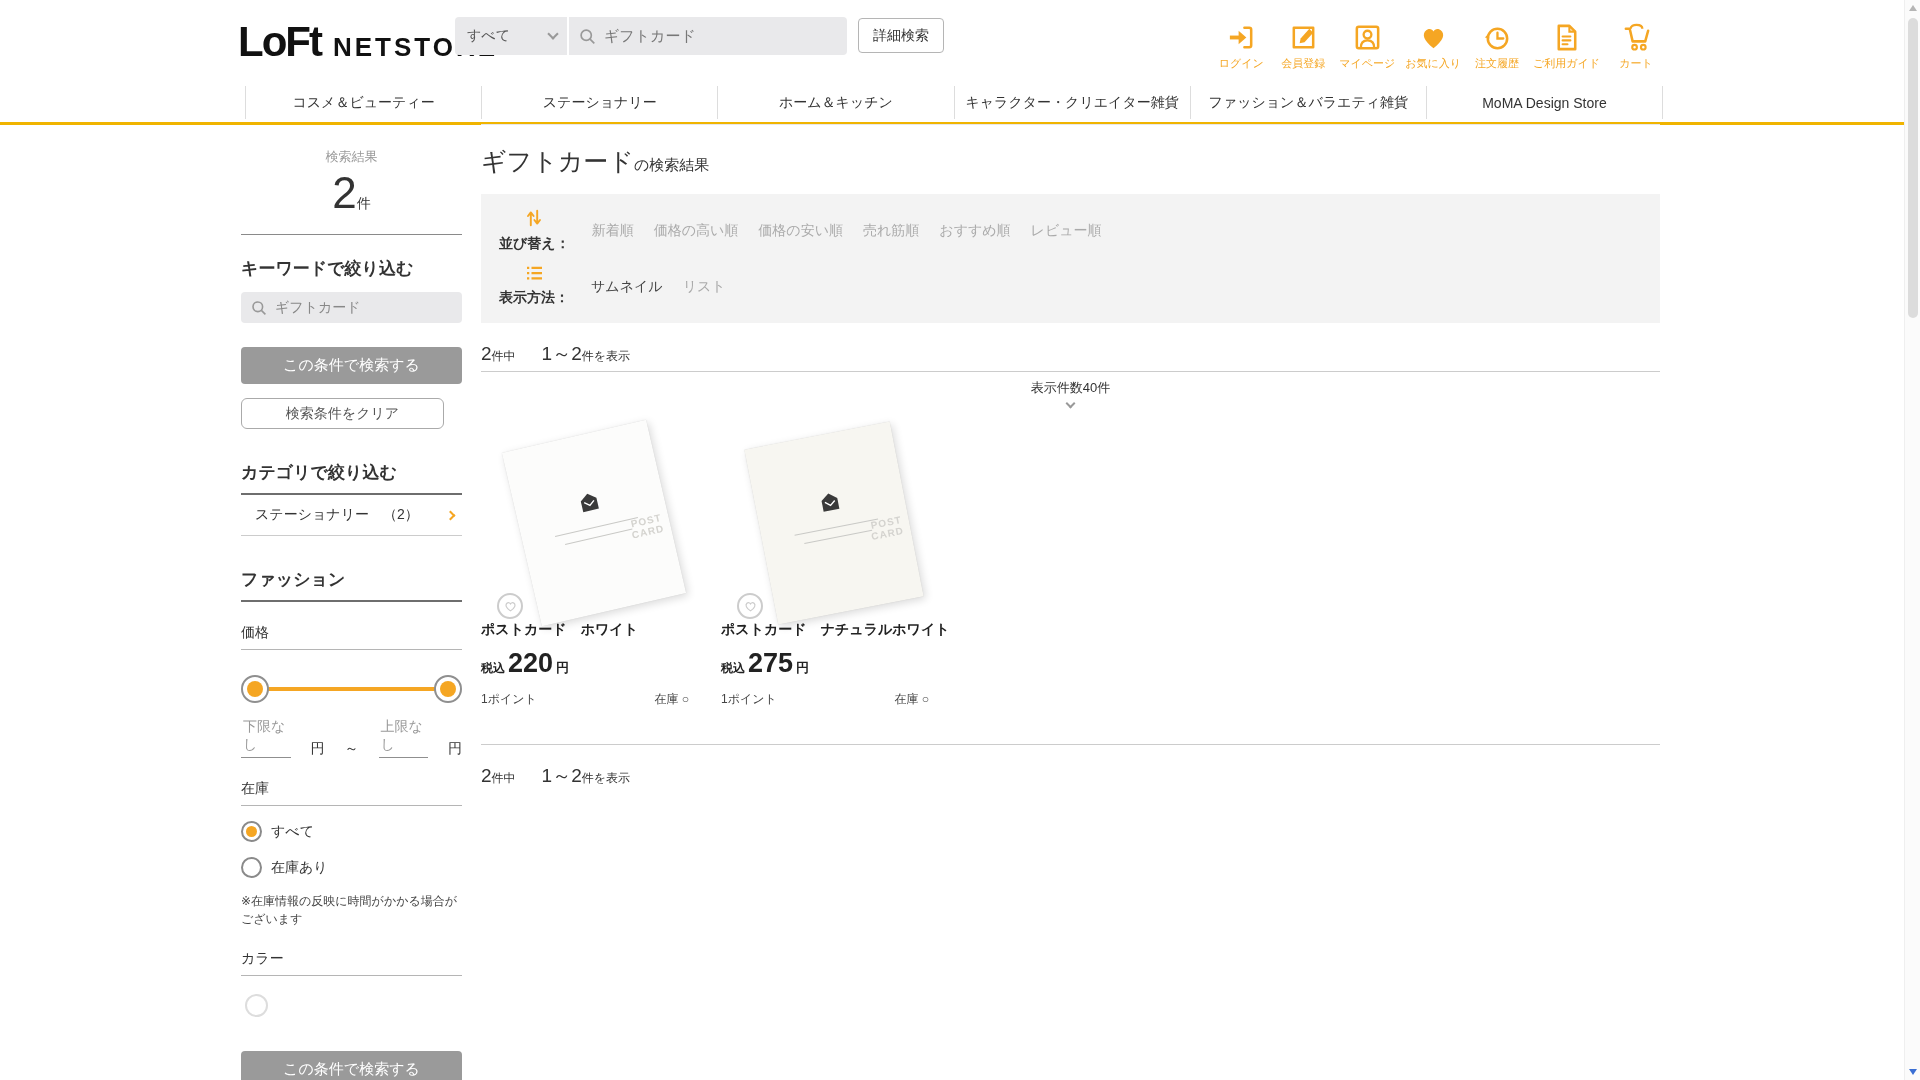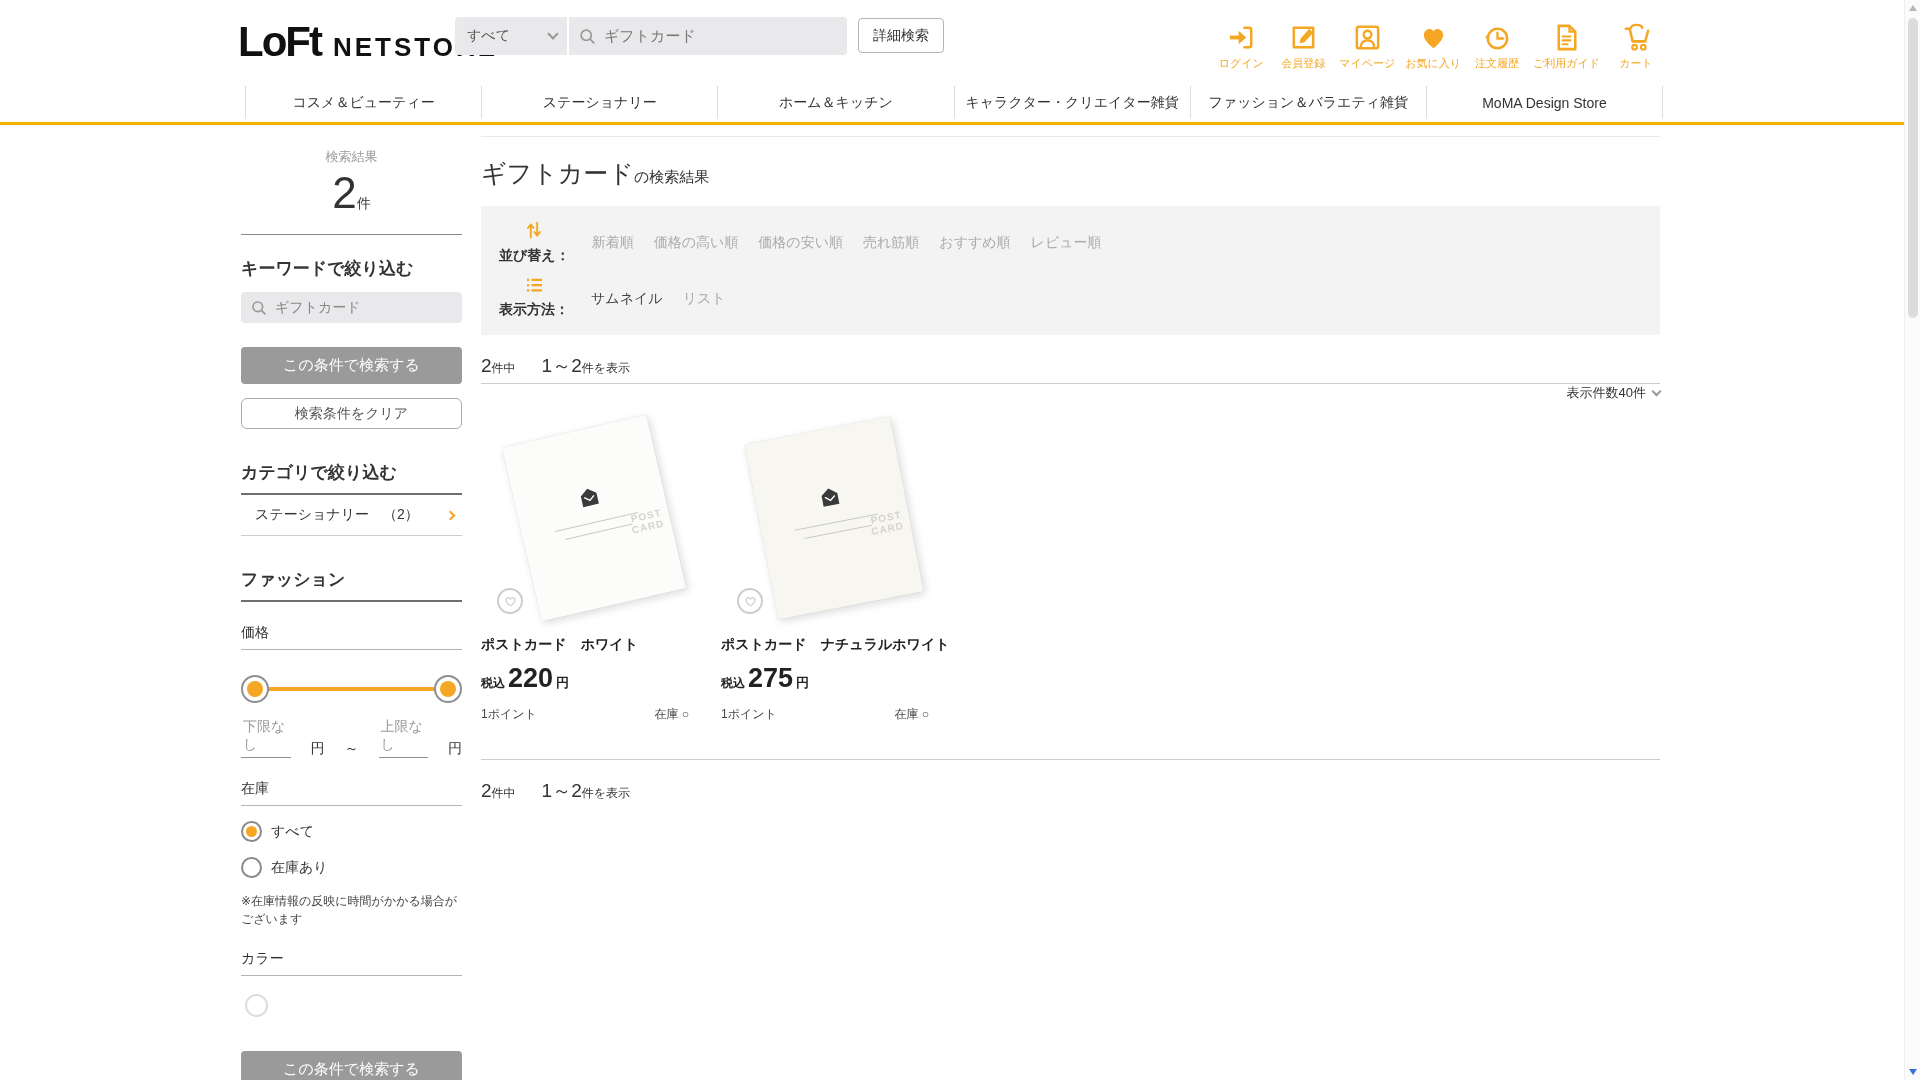--- a/index.html
+++ b/index.html
@@ -33,21 +33,21 @@
   
   .sidebar { position:absolute; left:241px; top:140px; width:221px; }
   .result-label { text-align:center; font-size:13px; color:#999; margin-top:8px; }
   .result-count { text-align:center; margin-top:2px; color:#333; }
   .result-count .num { font-size:44px; font-weight:500; }
   .result-count .unit { font-size:14px; }
   .side-divider { border:none; border-top:1px solid #8a8a8a; margin:16px 0 0 0; }
   .kw-heading { font-size:17px; font-weight:700; color:#333; margin-top:22px; }
   .kw-input { margin-top:12px; height:31px; background:#E9E9EB; border-radius:4px; display:flex; align-items:center; gap:8px; padding:0 10px; font-size:14px; color:#888; cursor:text; }
   .btn-gray { margin-top:24px; width:221px; height:37px; background:#9A9A9A; border:none; border-radius:4px; color:#fff; font-size:15px; display:flex; align-items:center; justify-content:center; cursor:pointer; font-family:inherit; }
-  .btn-white { margin-top:14px; width:221px; height:31px; background:#fff; border:1px solid #aaa; border-radius:6px; color:#555; font-size:14px; display:flex; align-items:center; justify-content:center; cursor:pointer; font-family:inherit; }
+  .btn-white { margin-top:14px; width:203px; height:31px; background:#fff; border:1px solid #aaa; border-radius:6px; color:#555; font-size:14px; display:flex; align-items:center; justify-content:center; cursor:pointer; font-family:inherit; }
   .section-heading { font-size:17px; font-weight:700; color:#333; margin-top:32px; padding-bottom:9px; border-bottom:2px solid #6e6e6e; }
   .cat-all { background:#FBF4E4; font-size:14px; font-weight:700; color:#333; padding:11px 4px; border-bottom:1px solid #ccc; cursor:pointer; }
   .cat-item { font-size:14px; color:#333; padding:11px 8px 11px 14px; border-bottom:1px solid #ccc; display:flex; align-items:center; justify-content:space-between; cursor:pointer; }
   .cat-chevron { width:7px; height:7px; border-top:2px solid #F5A623; border-right:2px solid #F5A623; transform:rotate(45deg); }
   .sub-label { font-size:14px; color:#333; margin-top:22px; padding-bottom:7px; border-bottom:1px solid #b5b5b5; }
   .slider { position:relative; height:30px; margin:24px 0 10px 0; }
   .slider-track { position:absolute; left:4px; right:4px; top:13px; height:4px; background:#F5A623; border-radius:2px; }
   .slider-handle { position:absolute; top:1px; width:28px; height:28px; background:#fff; border:2px solid #8f8f8f; border-radius:50%; display:flex; align-items:center; justify-content:center; cursor:grab; }
   .slider-handle.left { left:0; } .slider-handle.right { right:0; }
   .slider-handle::after { content:""; width:16px; height:16px; background:#F5A623; border-radius:50%; }
@@ -55,46 +55,46 @@
   .price-input { width:64px; border-bottom:1px solid #8f8f8f; color:#999; font-size:14px; padding:2px 2px 3px 2px; cursor:text; }
   .radio-row { display:flex; align-items:center; gap:9px; margin-top:15px; cursor:pointer; }
   .radio { width:21px; height:21px; border:2px solid #8a8a8a; border-radius:50%; display:flex; align-items:center; justify-content:center; flex:none; }
   .radio.selected::after { content:""; width:11px; height:11px; background:#F5A623; border-radius:50%; }
   .radio-label { font-size:14px; color:#333; }
   .stock-note { font-size:12px; color:#444; line-height:1.5; margin-top:14px; }
   .color-swatch { width:23px; height:23px; border:2px solid #ddd; border-radius:50%; background:#fff; margin:18px 0 0 4px; cursor:pointer; }
   .side-btn-block { margin-top:34px; }
 
   
-  .main { position:absolute; left:481px; top:136px; width:1179px; border-top:1px solid #e8e8e8; }
+  .main { position:absolute; left:481px; top:124px; width:1179px; border-top:1px solid #e8e8e8; }
   .main-title { margin-top:20px; color:#333; }
   .main-title .kw { font-size:25px; }
   .main-title .suffix { font-size:15px; }
   .sort-bar { margin-top:16px; background:#F3F3F3; padding:15px 18px 16px 18px; display:flex; flex-direction:column; gap:13px; }
   .sort-row { display:flex; align-items:center; gap:20px; font-size:14px; }
   .sort-row .bar-label { font-weight:700; color:#333; display:flex; align-items:center; gap:8px; margin-right:2px;flex-direction:column; }
   .sort-link { color:#aaa; cursor:pointer; }
   .sort-link.active { color:#444; }
   .count-row { margin-top:18px; padding-bottom:4px; border-bottom:1px solid #ccc; color:#333; }
   .count-row .big { font-size:19px; } .count-row .small { font-size:12px; } .count-row .gap { display:inline-block; width:26px; }
-  .per-page { margin-top:0; display:flex; justify-content:flex-end; align-items:center; gap:7px; font-size:13px; color:#333; cursor:pointer; }
+  .per-page { margin-top:7px; display:flex; justify-content:flex-end; align-items:center; gap:7px; font-size:13px; color:#333; cursor:pointer;flex-direction:column; }
   .per-page .chev-down { width:7px; height:7px; border-color:#999; }
 
   .products { display:flex; margin-top:18px; }
   .product-card { width:240px; position:relative; }
   .product-img-wrap { position:relative; height:196px; width:206px; margin-left:10px; display:flex; align-items:center; justify-content:center; cursor:pointer; }
   .postcard { width:148px; height:178px; background:#fcfcfb; box-shadow:2px 3px 8px rgba(0,0,0,.14), 0 0 1px rgba(0,0,0,.15); position:relative; }
   .postcard.tilt1 { transform:rotate(-13deg); }
   .postcard.tilt2 { transform:rotate(-11deg); background:#f7f6f1; }
   .pc-stamp { position:absolute; left:50%; top:32%; transform:translateX(-50%); }
   .pc-line { position:absolute; left:22%; width:58%; height:1px; background:#c9c9c6; }
   .pc-line.l1 { top:52%; } .pc-line.l2 { top:58%; width:46%; left:28%; }
   .pc-side { position:absolute; right:7px; top:52%; text-align:right; font-size:10px; font-weight:700; color:#d4d3cf; line-height:1.15; letter-spacing:1px; }
   .fav-btn { position:absolute; left:6px; top:168px; width:26px; height:26px; background:#fff; border:2px solid #ccc; border-radius:50%; display:flex; align-items:center; justify-content:center; cursor:pointer; }
-  .product-name { font-size:14px; font-weight:700; color:#222; margin-top:20px;font-family:Liberation Serif, serif; }
+  .product-name { font-size:14px; font-weight:700; color:#222; margin-top:0;font-family:Liberation Serif, serif; }
   .price-row { margin-top:9px; color:#222; font-weight:700; }
   .price-row .tax { font-size:12px; } .price-row .price { font-size:27px; margin:8px 3px; } .price-row .cur { font-size:13px; }
   .meta-row { width:208px; display:flex; justify-content:space-between; margin-top:12px; font-size:12px; color:#444; }
   .bottom-divider { border:none; border-top:1px solid #ccc; margin-top:36px; }
   .count-row.bottom { border-bottom:none; margin-top:18px; }
 
   
   .scrollbar { position:absolute; right:0; top:0; width:16px; height:1080px; background:#fbfbfb; border-left:1px solid #efefef; }
   .sb-arrow { position:absolute; left:4px; width:0; height:0; }
   .sb-arrow.up { top:5px; border-left:4px solid transparent; border-right:4px solid transparent; border-bottom:6px solid #b5b5b5; }

